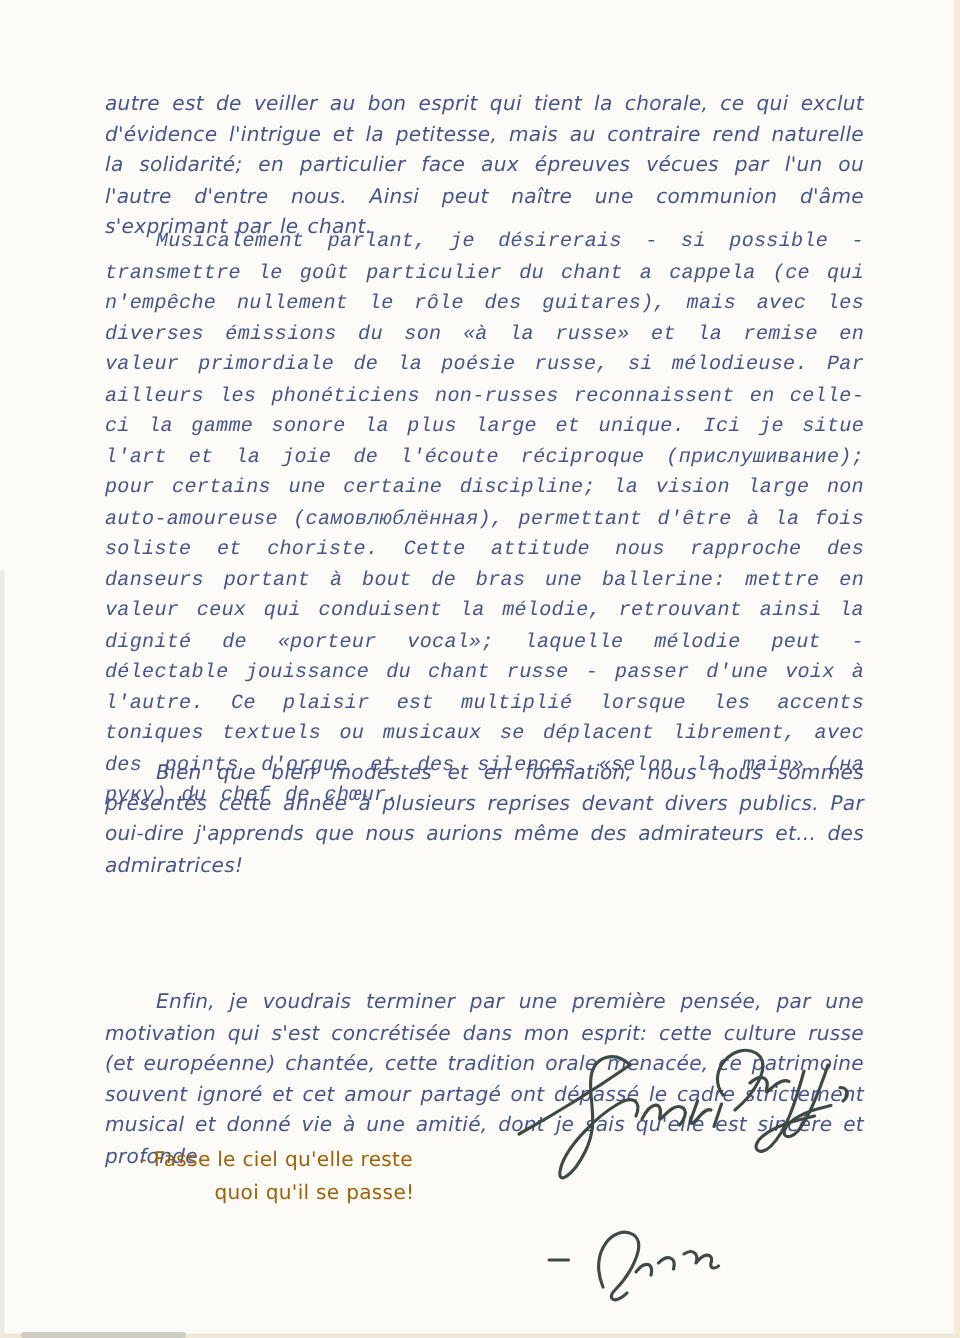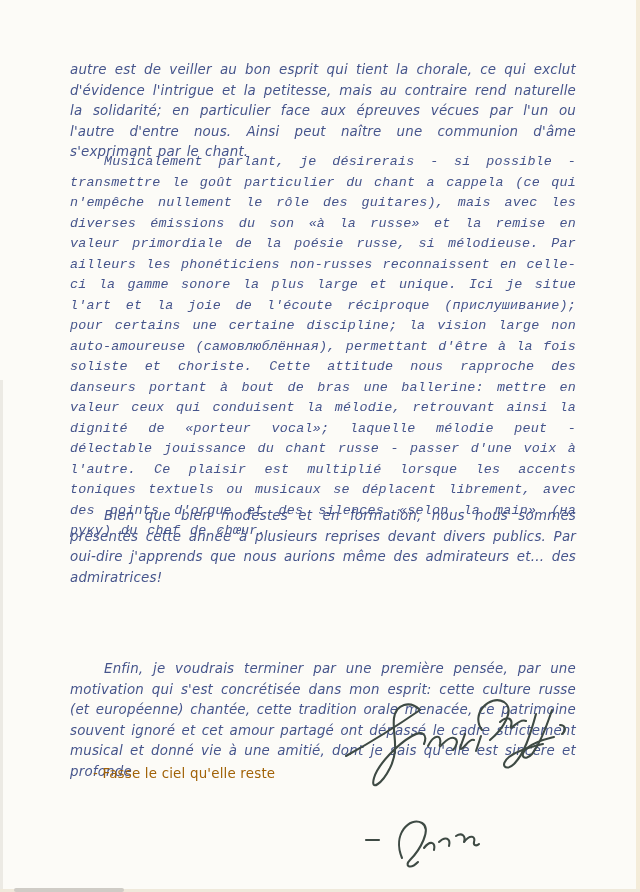--- a/index.html
+++ b/index.html
@@ -76,20 +76,21 @@
 
 <div class="page">
 
   <div class="para p1">autre est de veiller au bon esprit qui tient la chorale, ce qui exclut d'évidence l'intrigue et la petitesse, mais au contraire rend naturelle la solidarité; en particulier face aux épreuves vécues par l'un ou l'autre d'entre nous. Ainsi peut naître une communion d'âme s'exprimant par le chant.</div>
   <div class="para p2 indent">Musicalement parlant, je désirerais - si possible - transmettre le goût particulier du chant a cappela (ce qui n'empêche nullement le rôle des guitares), mais avec les diverses émissions du son «à la russe» et la remise en valeur primordiale de la poésie russe, si mélodieuse. Par ailleurs les phonéticiens non-russes reconnaissent en celle-ci la gamme sonore la plus large et unique. Ici je situe l'art et la joie de l'écoute réciproque (прислушивание); pour certains une certaine discipline; la vision large non auto-amoureuse (самовлюблённая), permettant d'être à la fois soliste et choriste. Cette attitude nous rapproche des danseurs portant à bout de bras une ballerine: mettre en valeur ceux qui conduisent la mélodie, retrouvant ainsi la dignité de «porteur vocal»; laquelle mélodie peut - délectable jouissance du chant russe - passer d'une voix à l'autre. Ce plaisir est multiplié lorsque les accents toniques textuels ou musicaux se déplacent librement, avec des points d'orgue et des silences «selon la main» (на руку) du chef de chœur.</div>
   <div class="para p4 indent">Bien que bien modestes et en formation, nous nous sommes présentés cette année à plusieurs reprises devant divers publics. Par oui-dire j'apprends que nous aurions même des admirateurs et... des admiratrices!</div>
   <div class="para p6 indent">Enfin, je voudrais terminer par une première pensée, par une motivation qui s'est concrétisée dans mon esprit: cette culture russe (et européenne) chantée, cette tradition orale menacée, ce patrimoine souvent ignoré et cet amour partagé ont dépassé le cadre strictement musical et donné vie à une amitié, dont je sais qu'elle est sincère et profonde</div>
 
   <div class="closing">
     <div class="l1">- Fasse le ciel qu'elle reste</div>
+    <div class="l2">quoi qu'il se passe!</div>
   </div>
 
   <div class="sig-block">
     <svg width="252" height="198" viewBox="0 0 252 198">
       <g fill="none" stroke="#3e4a44" stroke-width="2.1" stroke-linecap="round" stroke-linejoin="round">
 
         <path d="M10 68 C 28 58 58 40 84 22"></path>
 
         <path d="M84 22 C 74 12 60 16 58 30 C 56 46 64 60 54 80 C 46 96 34 104 38 90 C 42 76 62 56 76 48 C 86 42 92 46 88 56"></path>
 

